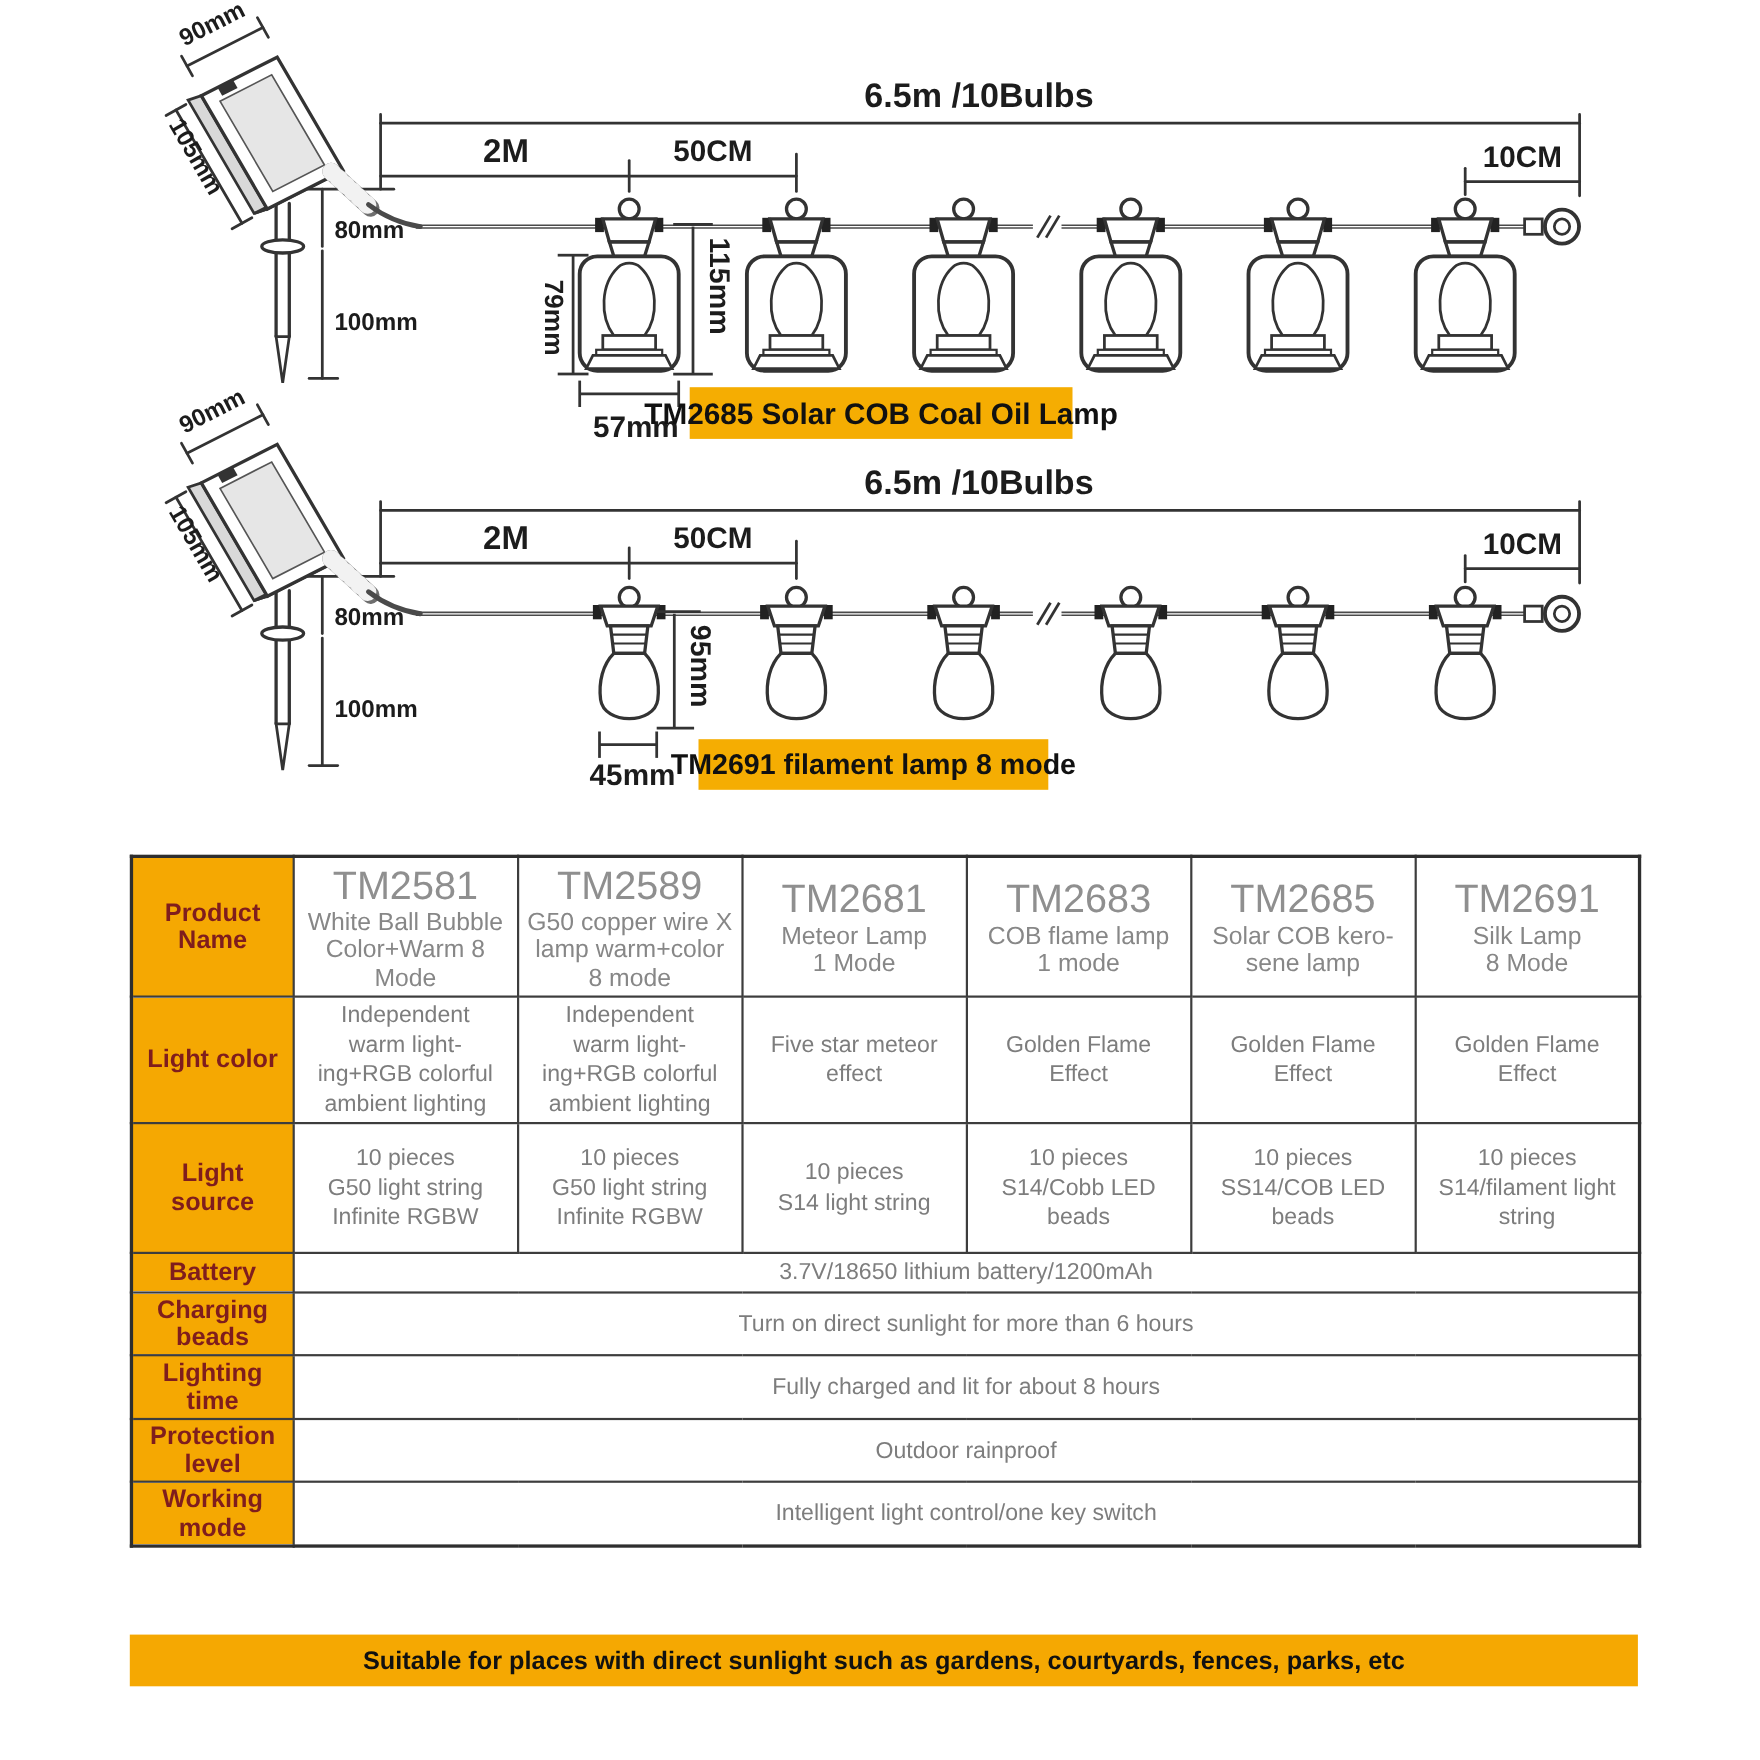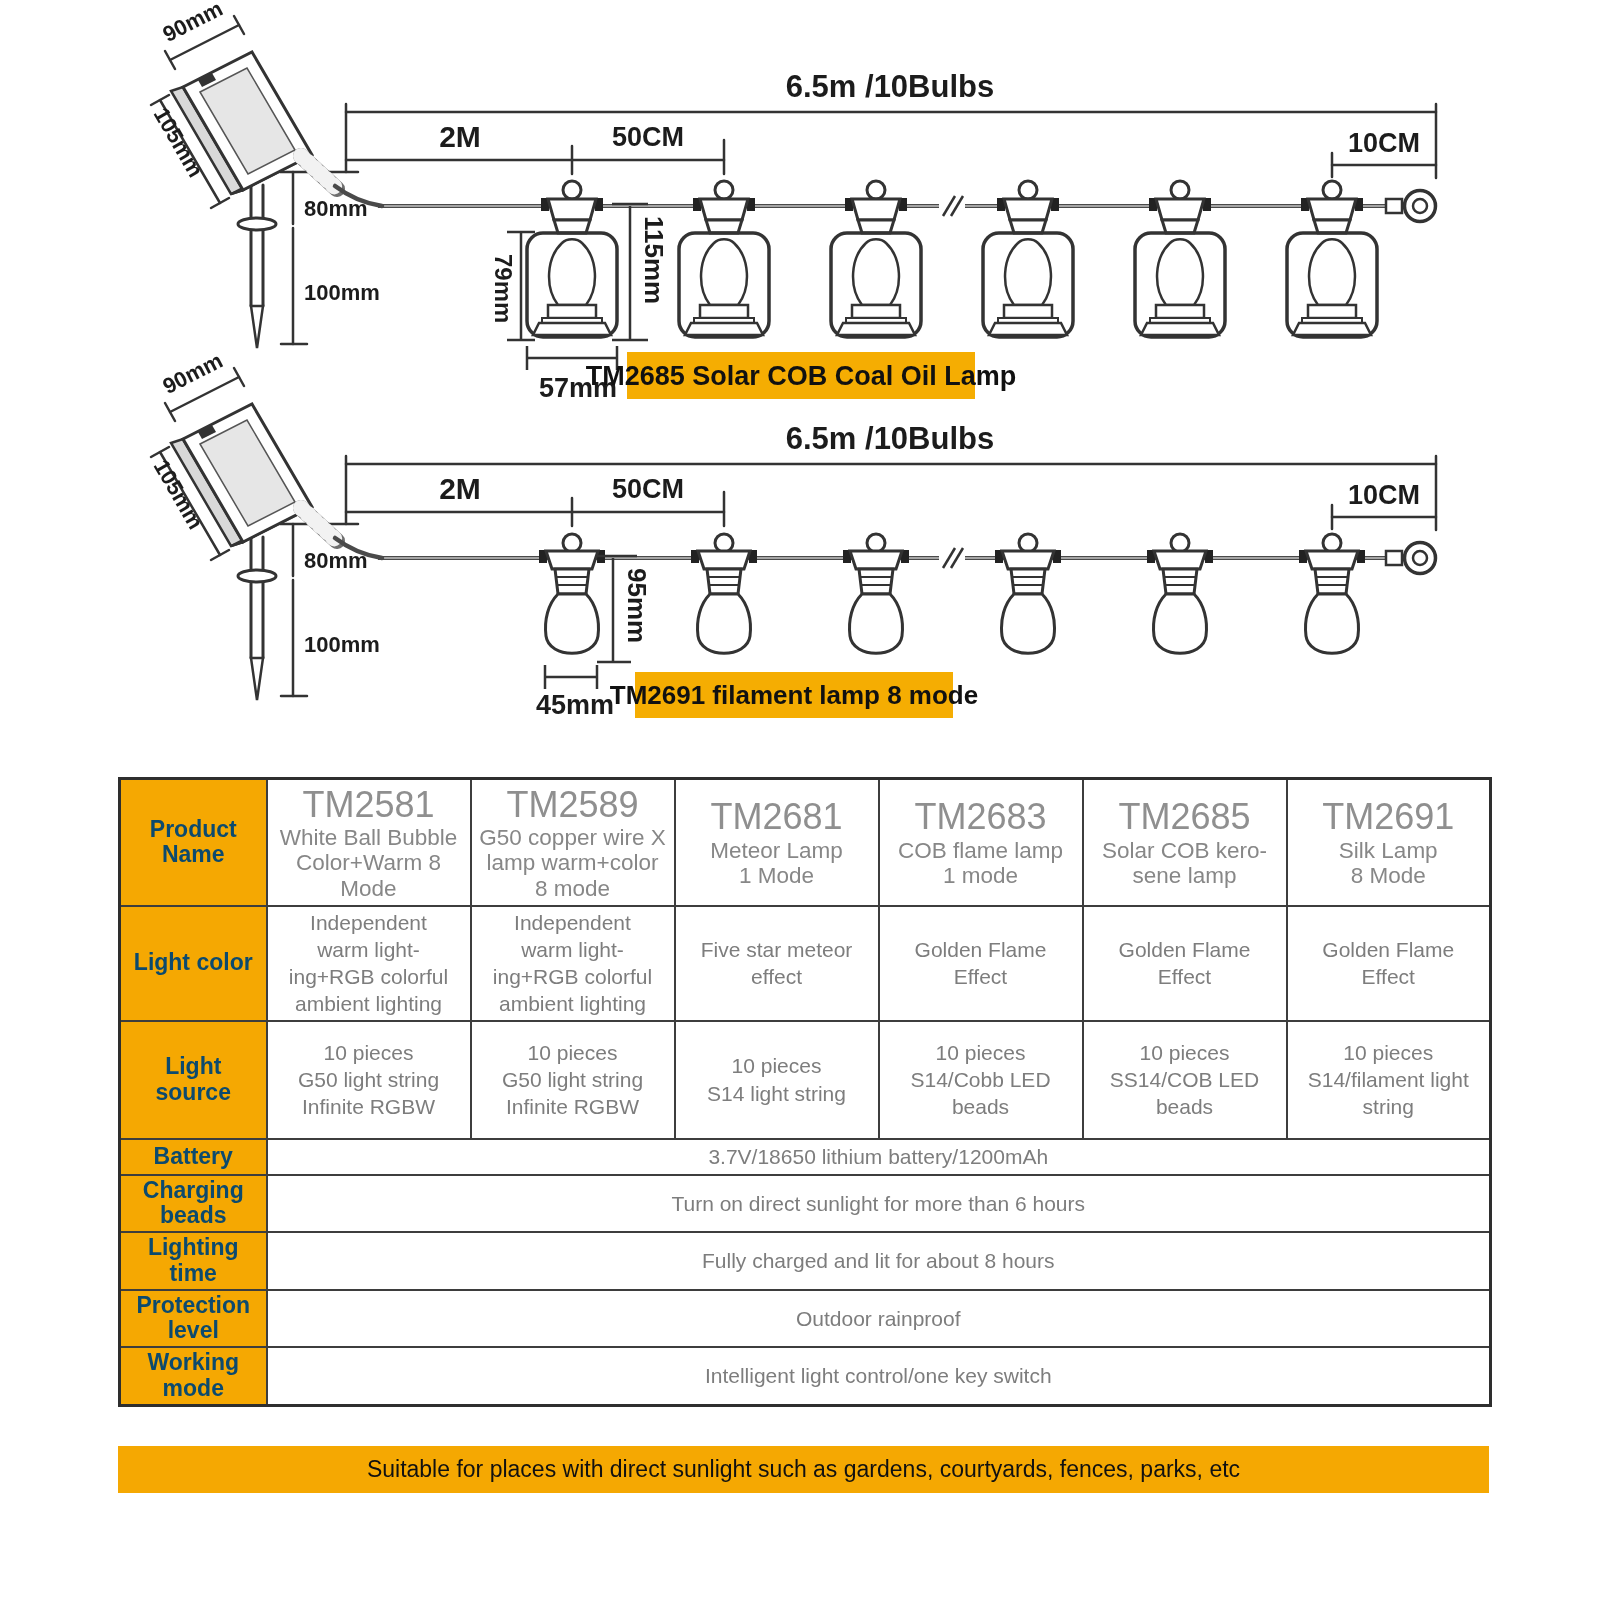--- a/index.html
+++ b/index.html
@@ -5,30 +5,30 @@
   html,body{margin:0;padding:0;background:#ffffff;}
   .page{position:relative;width:1600px;height:1600px;background:#fff;overflow:hidden;
         font-family:"Liberation Sans", sans-serif;}
   svg text{font-family:"Liberation Sans", sans-serif;}
 
   .spec-table{position:absolute;left:118px;top:777px;width:1371px;border-collapse:collapse;
               table-layout:fixed;}
   .spec-table td,.spec-table th{border:2px solid #3d3d3d;padding:2px 4px;text-align:center;
               vertical-align:middle;overflow:hidden;}
   .spec-table{border:3px solid #2e2e2e;}
-  .labelcell{background:#F5A802;color:#0c4a6e;font-weight:bold;font-size:23px;line-height:1.12;}
+  .labelcell{background:#F5A802;color:#7f1d1d;font-weight:bold;font-size:23px;line-height:1.12;}
   .valuecell{color:#7d7d7d;font-size:21px;line-height:1.3;white-space:pre-line;font-weight:400;}
   .model{color:#8f8f8f;font-size:36px;line-height:1.15;}
   .pdesc{color:#878787;font-size:22.5px;line-height:1.12;white-space:pre-line;}
   .r-header{height:127px}.r-solar{height:64px}.r-lcolor{height:112px}.r-lsource{height:118px}
   .r-battery{height:36px}.r-wire{height:54px}.r-charging{height:56px}.r-lighting{height:42px}
   .r-protection{height:50px}.r-working{height:50px}
 
-  .footer-bar{position:absolute;left:118px;top:1446px;width:1371px;height:47px;background:#F5A802;
-              color:#111;font-weight:normal;font-size:23px;text-align:center;line-height:47px;}
+  .footer-bar{position:absolute;left:118px;top:1486px;width:1371px;height:47px;background:#F5A802;
+              color:#111;font-weight:bold;font-size:23px;text-align:center;line-height:47px;}
 
   .dimtxt{font-weight:bold;fill:#1c1c1c;}
   .capbox{fill:#F5AD02;}
   .captxt{font-weight:bold;fill:#111;}
 </style>
 </head>
 <body>
 
 <div class="page">
 

